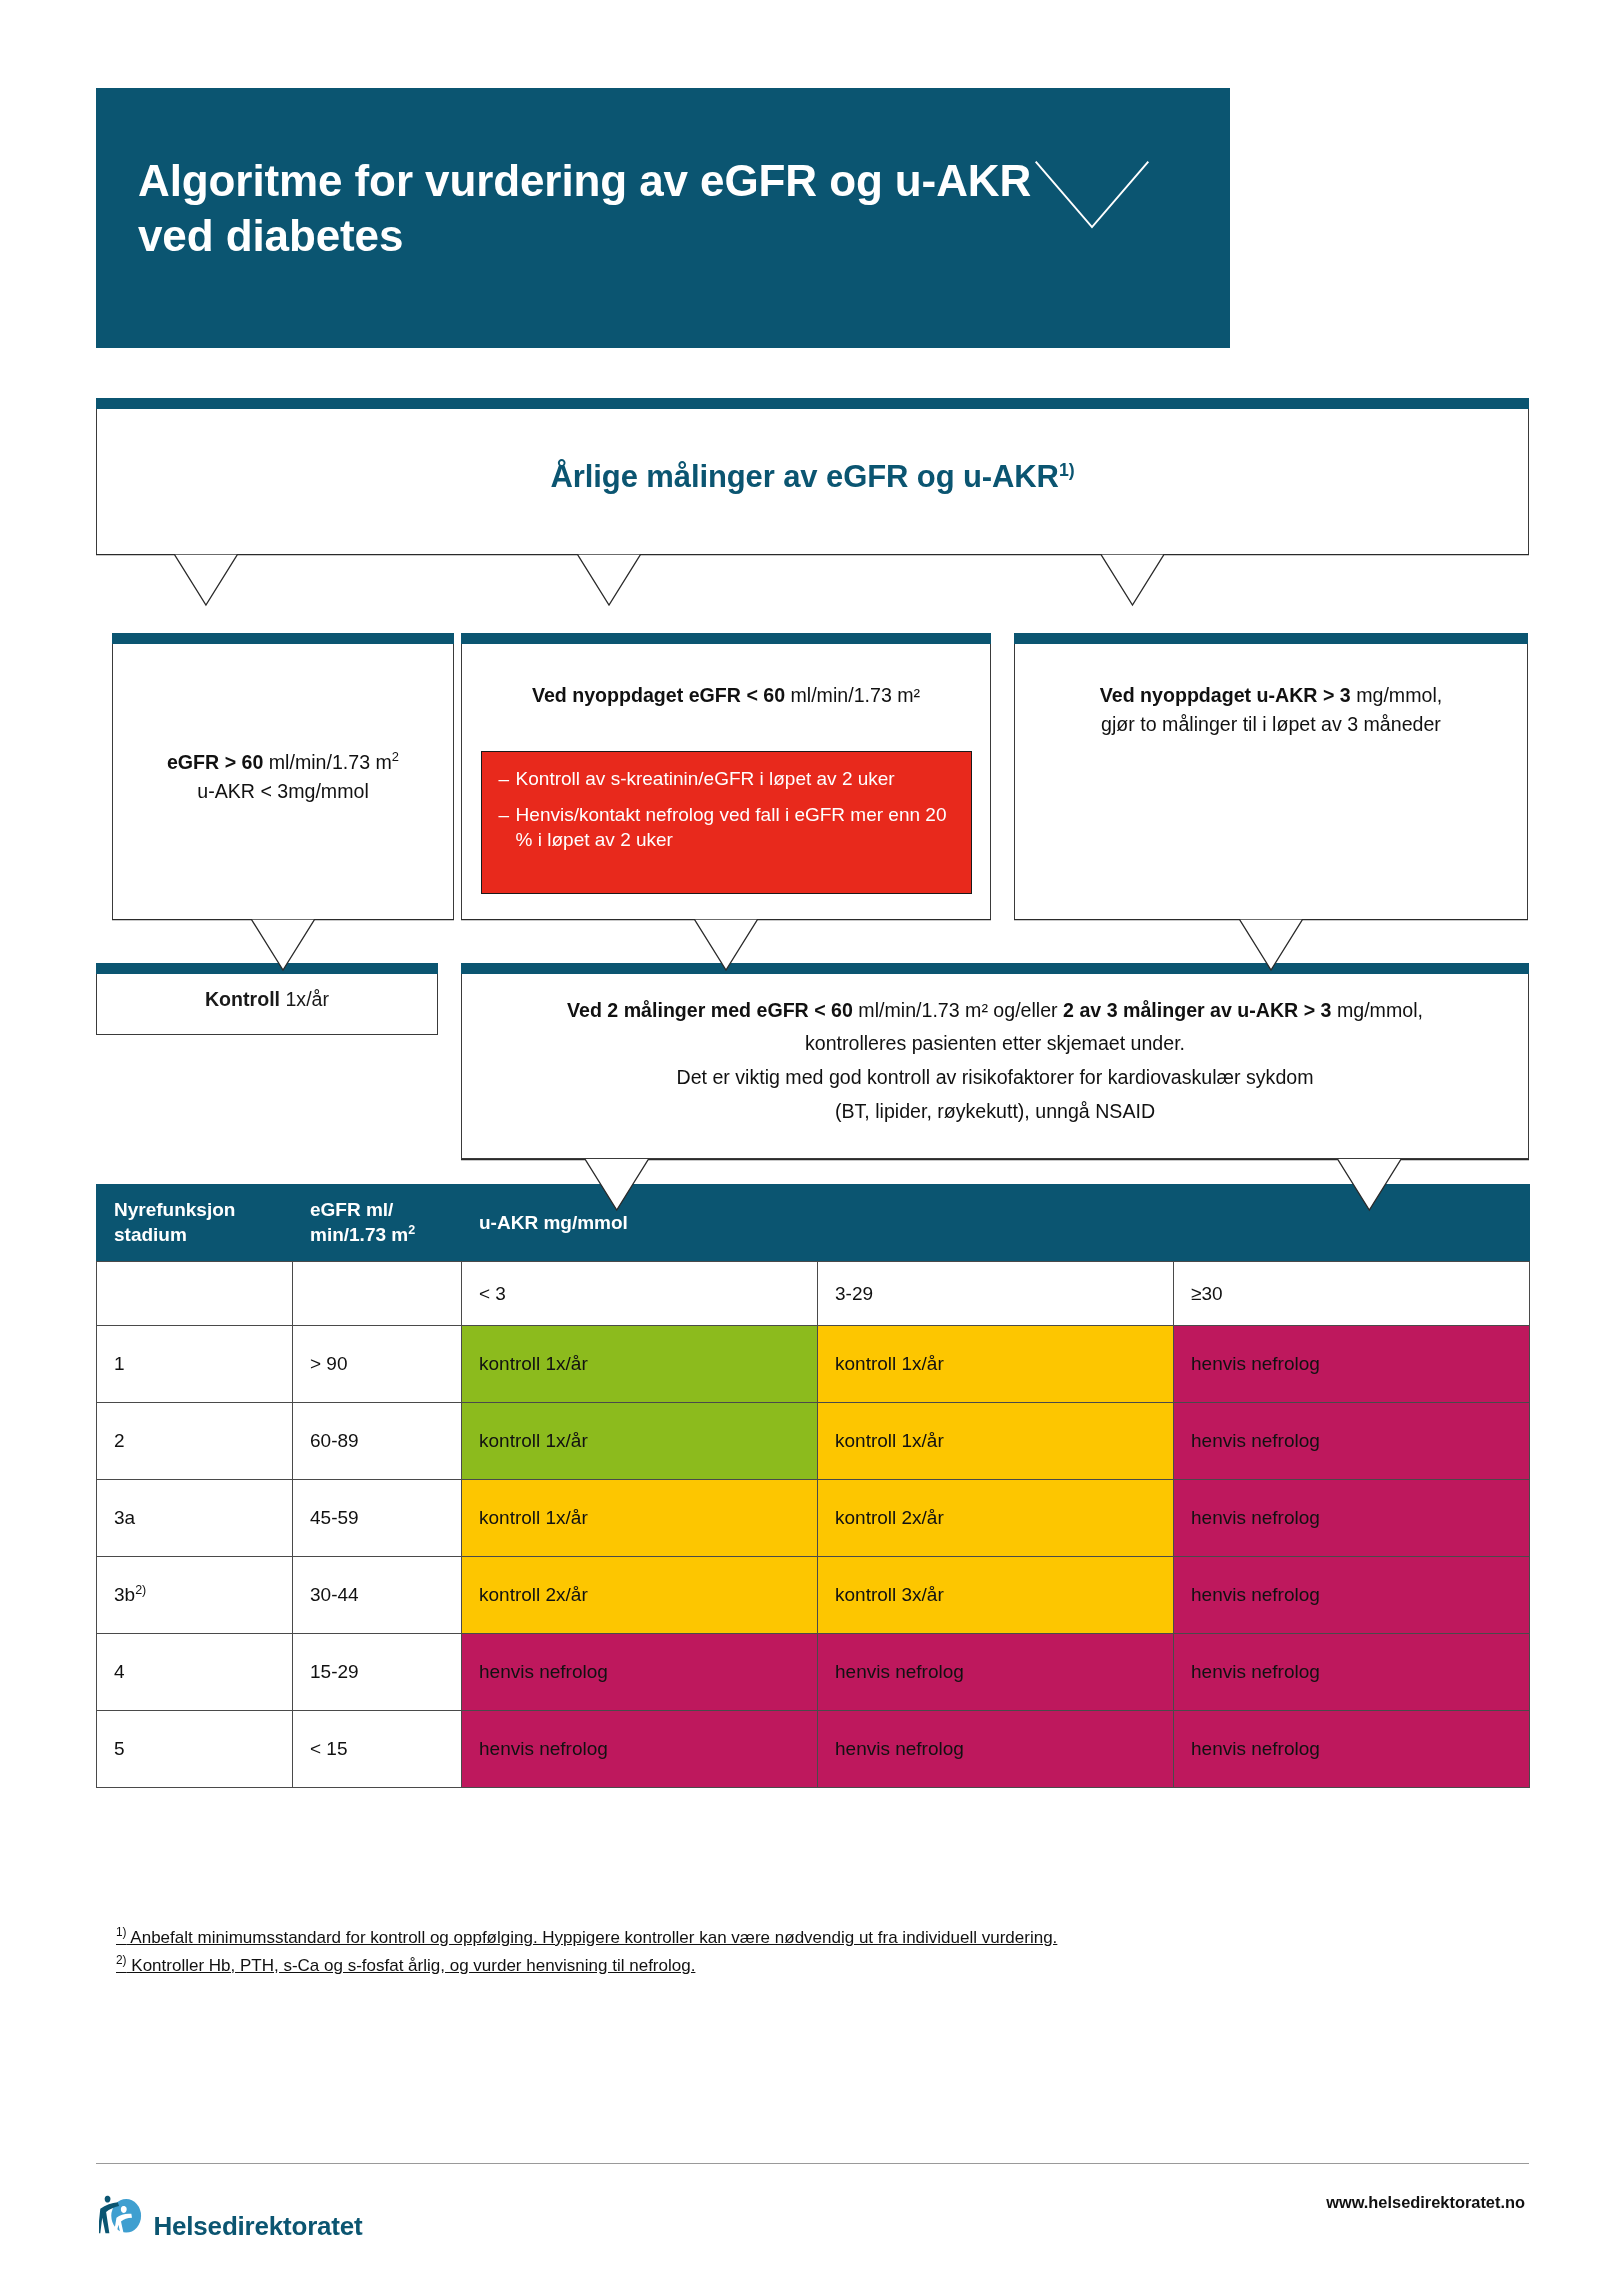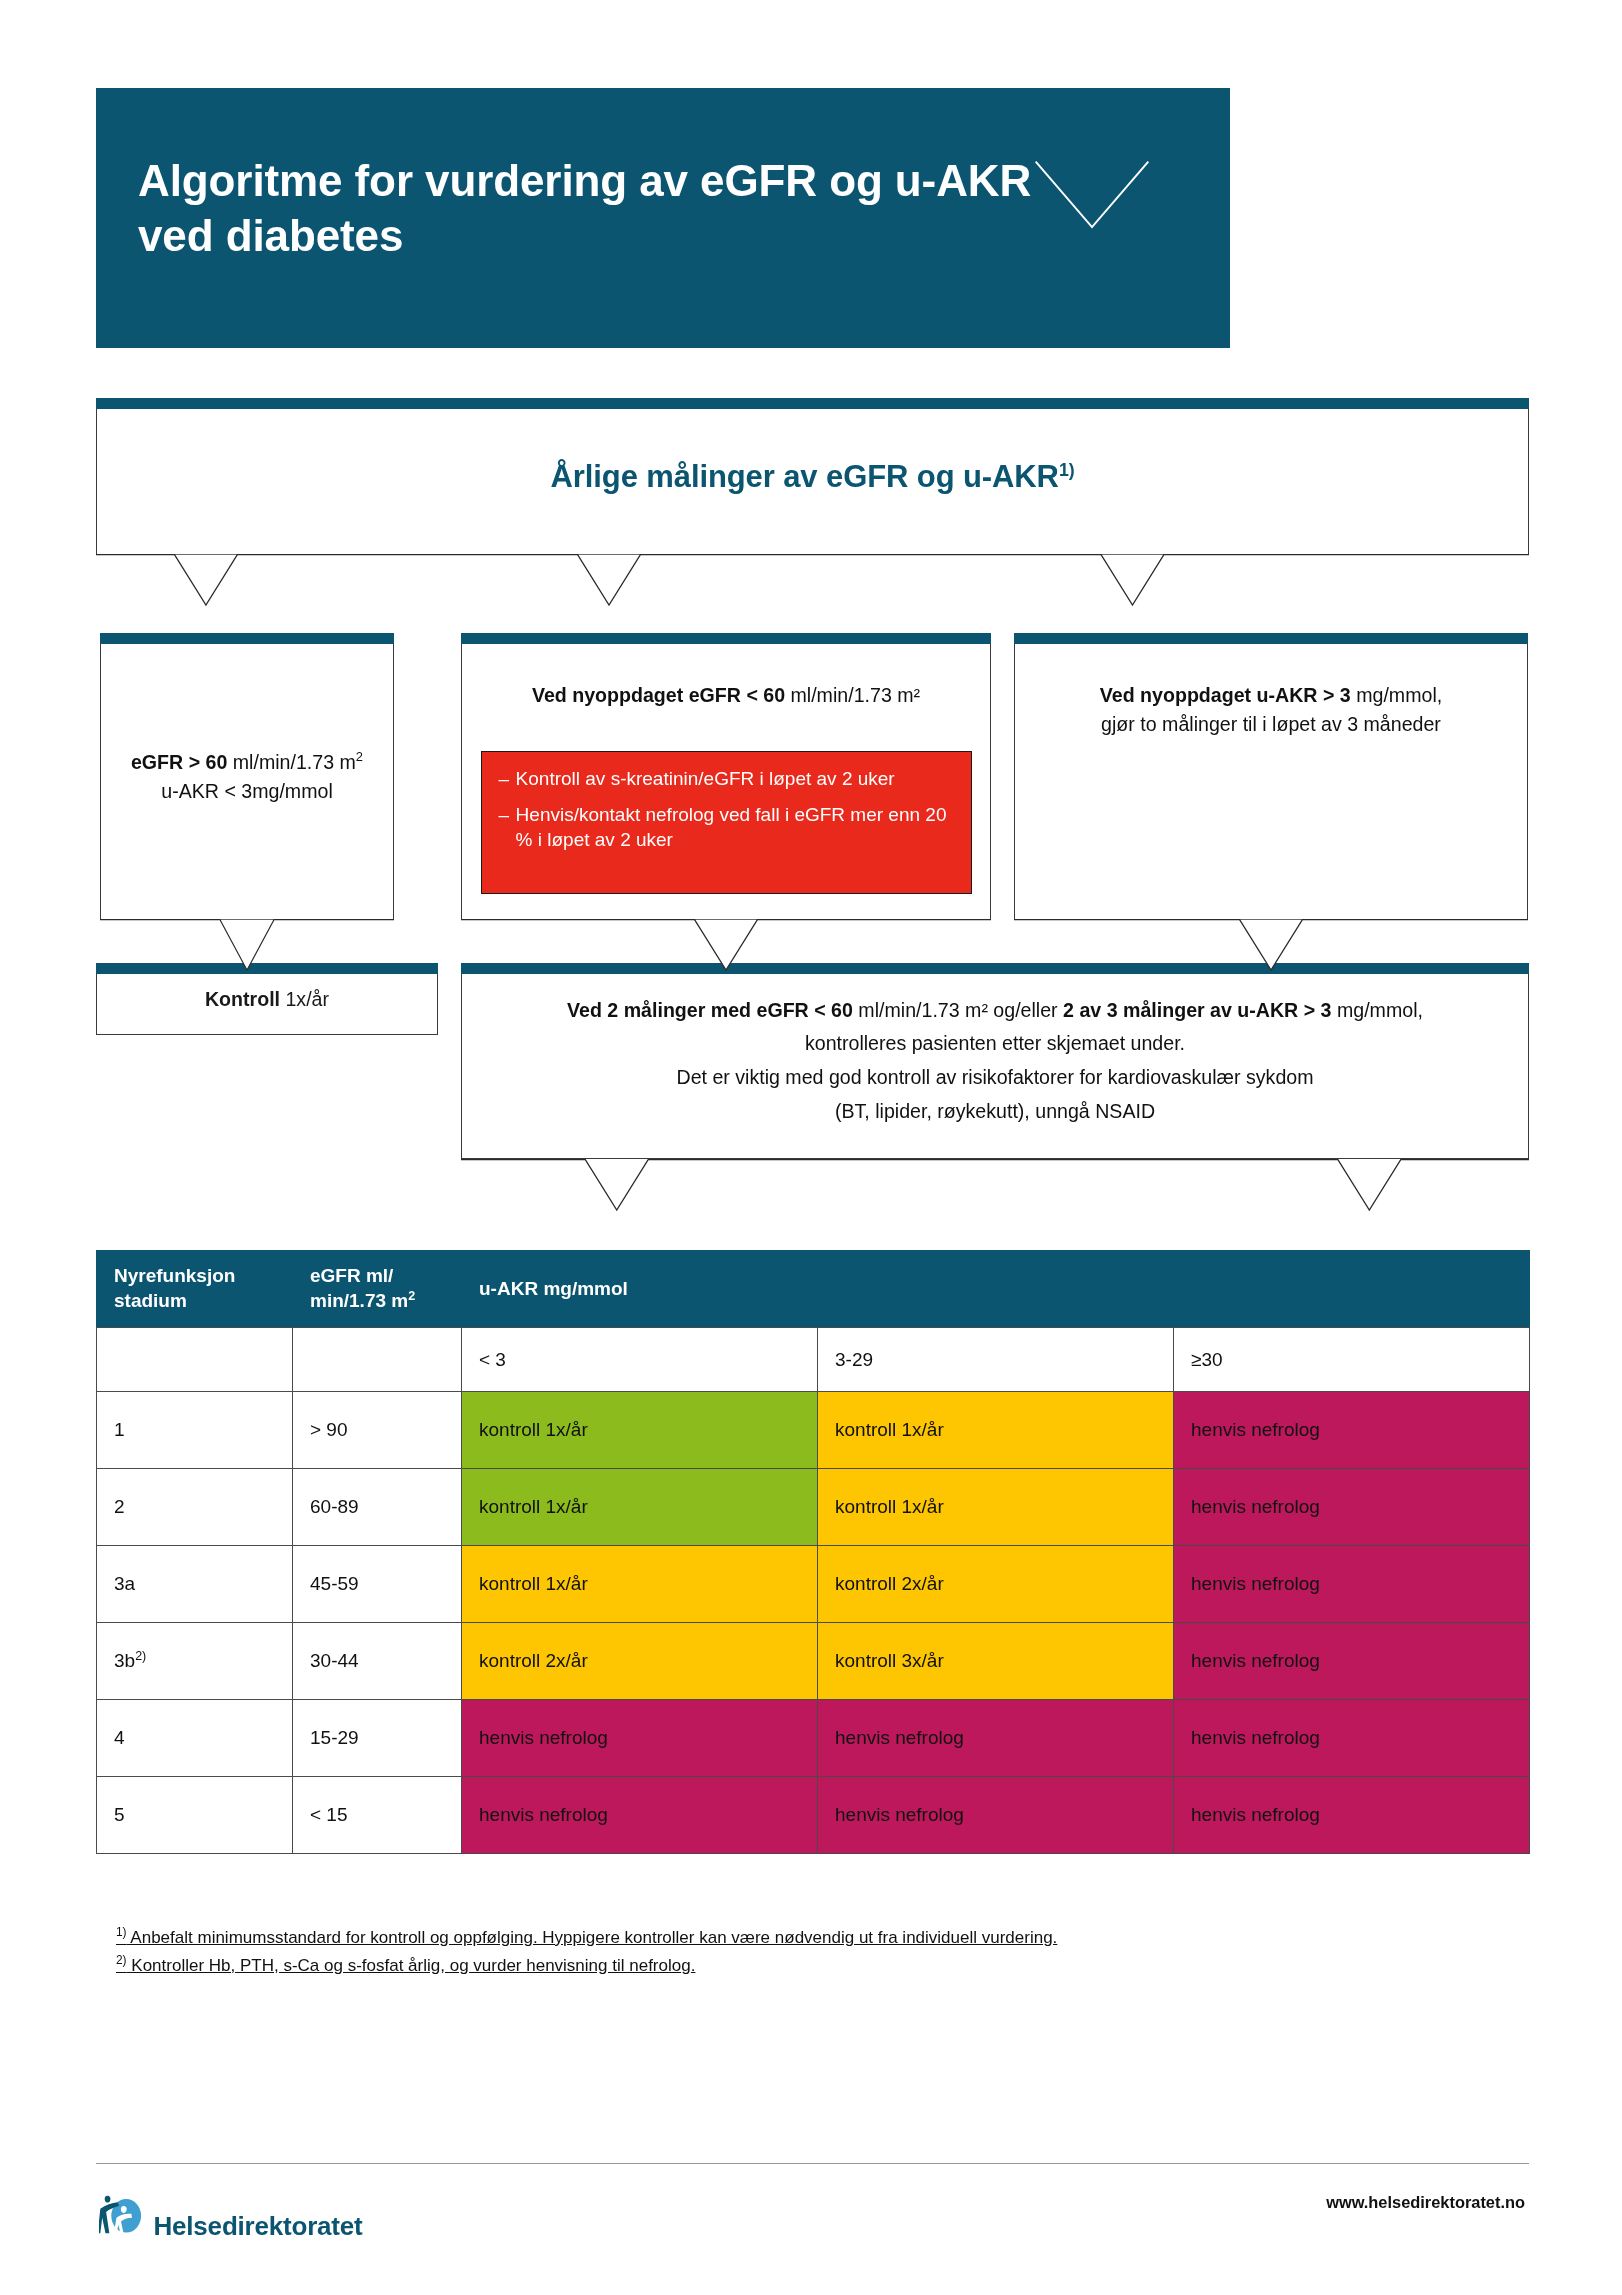--- a/index.html
+++ b/index.html
@@ -114,23 +114,23 @@
     letter-spacing: -0.1px;
   }
   .annual-title .sup {
     font-size: 17.7px;
     vertical-align: super;
     font-weight: bold;
   }
 
   
   #box-egfr-normal {
-    left: 100px;
+    left: 112px;
     top: 633px;
-    width: 294px;
+    width: 342px;
     height: 287px;
   }
   #box-egfr-new {
     left: 461px;
     top: 633px;
     width: 530px;
     height: 287px;
   }
   #box-uakr-new {
     left: 1014px;
@@ -204,21 +204,21 @@
     line-height: 1.72;
     text-align: center;
     color: #111111;
     padding: 0 17px;
   }
 
   
   .table-wrap {
     position: absolute;
     left: 96px;
-    top: 1250px;
+    top: 1184px;
     width: 1433px;
   }
   table.grid {
     border-collapse: collapse;
     width: 1433px;
     table-layout: fixed;
   }
   table.grid col.c1 { width: 196px; }
   table.grid col.c2 { width: 169px; }
   table.grid col.c3 { width: 356px; }

